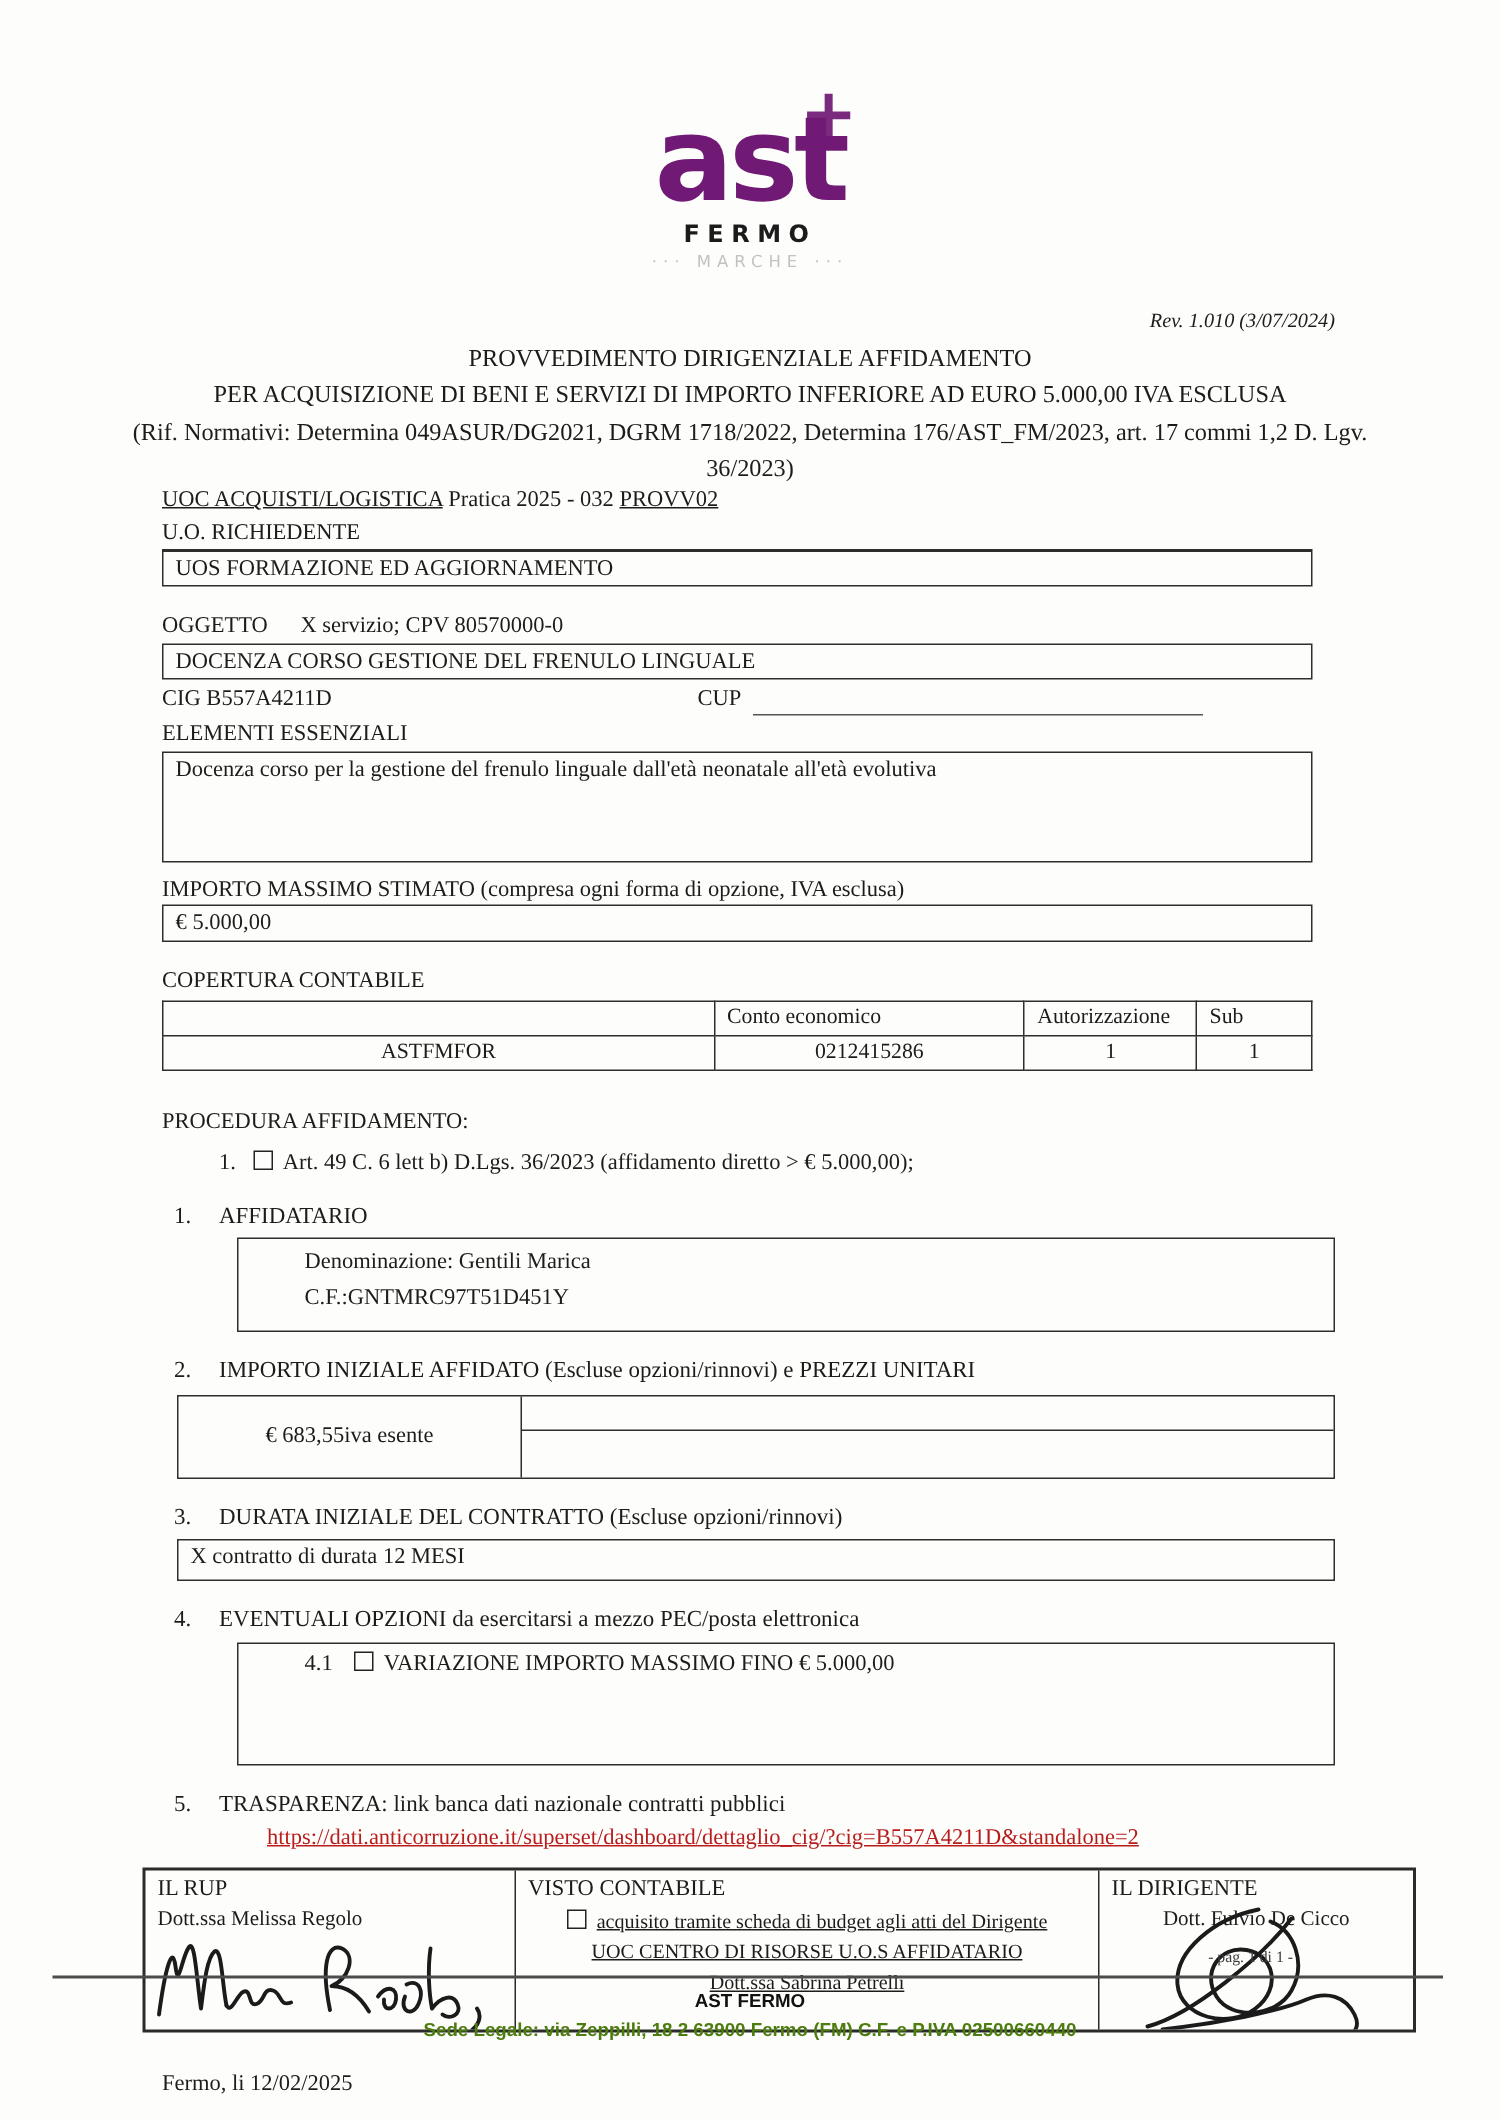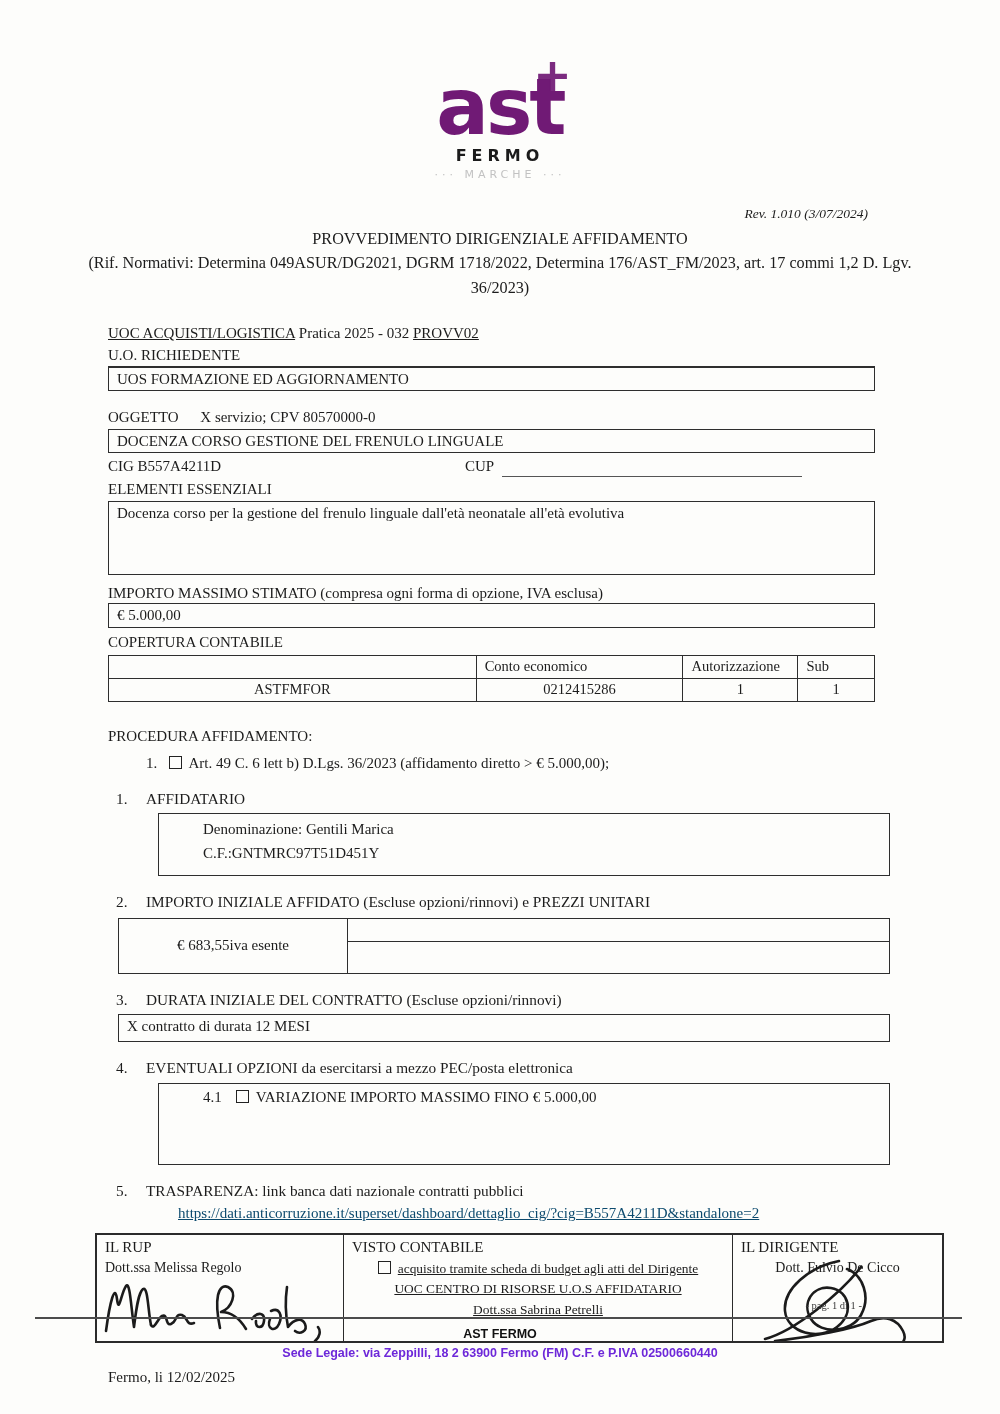--- a/index.html
+++ b/index.html
@@ -22,29 +22,29 @@
   }
   .logo-city {
     font-family:"DejaVu Sans", sans-serif; font-weight:700;
     font-size:16px; letter-spacing:5px; margin-top:2px; color:#1b1b1b;
   }
   .logo-region {
     font-family:"DejaVu Sans", sans-serif;
     font-size:11px; letter-spacing:4px; margin-top:3px; color:#c2c2c2;
   }
   
-  .rev { position:absolute; top:206px; right:132px; font-style:italic; font-size:13.5px; }
+  .rev { position:absolute; top:206px; right:110px; font-style:italic; font-size:13.5px; }
   .titles { position:absolute; top:227px; left:68px; right:68px; text-align:center; line-height:1.5; font-size:16.2px; }
   
   .main { position:absolute; top:323px; left:108px; width:767px; line-height:1.35; }
   .u { text-decoration:underline; }
   .row { margin:0; }
   .box { border:1.5px solid #2e2e2e; padding:1px 8px; }
   .box-thick-top { border-top-width:2px; }
-  .mt2{margin-top:2px}.mt4{margin-top:4px}.mt8{margin-top:8px}.mt16{margin-top:16px}
+  .mt2{margin-top:2px}.mt4{margin-top:16px}.mt8{margin-top:8px}.mt16{margin-top:16px}
   .gap-right { margin-left:18px; }
   .cigcup { display:flex; margin-top:3px; }
   .cig-cell { width:357px; }
   .cup-cell { flex:1; display:flex; align-items:flex-end; }
   .cup-line { flex:1; border-bottom:1.2px solid #555; height:14px; margin-left:8px; max-width:300px; }
   .elementi-box { height:70px; margin-top:2px; }
   .importo-box { height:21px; }
   
   table.ctab { border-collapse:collapse; width:100%; margin-top:3px; font-size:14.5px; }
   table.ctab th, table.ctab td { border:1.6px solid #2e2e2e; padding:1px 8px; font-weight:normal; }
@@ -64,21 +64,21 @@
   .sec-box1 { margin-left:50px; margin-right:-15px; margin-top:4px; padding:4px 12px 10px 44px; line-height:1.55; }
   .sec-box2 { margin-left:10px; margin-right:-15px; margin-top:5px; display:flex; height:54px; padding:0; }
   .s2-left { width:228px; flex:none; border-right:1.5px solid #2e2e2e; display:flex; align-items:center; justify-content:center; }
   .s2-right { flex:1; position:relative; }
   .s2-divider { position:absolute; left:0; right:0; top:42%; border-top:1.5px solid #2e2e2e; }
   .sec-box3 { margin-left:10px; margin-right:-15px; margin-top:4px; height:24px; }
   .sec-box4 { margin-left:50px; margin-right:-15px; margin-top:4px; height:74px; padding:3px 8px; }
   .s4-line { padding-left:36px; }
   .s41-num { margin-right:14px; }
   .url-line { margin-left:70px; margin-top:2px; }
-  a.doclink { color:#0c4a6e; text-decoration:underline; }
+  a.doclink { color:#b91c1c; text-decoration:underline; }
   
   .sig-table {
     margin-left:-13px; width:845px; margin-top:9px;
     display:grid; grid-template-columns:246px 389px 210px;
     border:2px solid #2b2b2b; height:106px;
   }
   .sig-cell { padding:2px 8px; position:relative; overflow:hidden; }
   .sig-cell + .sig-cell { border-left:1.6px solid #2b2b2b; }
   .sig-title { font-size:15px; }
   .sig-name { font-size:14px; margin-top:2px; }
@@ -89,21 +89,21 @@
   
   .dateline { margin-top:24px; }
   .pagenote { position:absolute; top:1300px; right:138px; font-size:10.5px; color:#3a3a3a; }
   .bottomrule { position:absolute; left:35px; right:38px; top:1317px; height:2px; background:#4c4c4c; }
   .footer-org {
     position:absolute; top:1327px; left:0; right:0; text-align:center;
     font-family:"Liberation Sans", sans-serif; font-weight:700; font-size:12.5px; color:#111;
   }
   .footer-addr {
     position:absolute; top:1346px; left:0; right:0; text-align:center;
-    font-family:"Liberation Sans", sans-serif; font-weight:700; font-size:12.5px; color:#6d28d9;
+    font-family:"Liberation Sans", sans-serif; font-weight:700; font-size:12.5px; color:#4d7c0f;
   }
   svg.sig { overflow:visible; }
   svg.sig path { fill:none; stroke:#1b1b1b; stroke-width:2.6; stroke-linecap:round; stroke-linejoin:round; }
 </style>
 </head>
 <body>
 
 <div class="page">
 
   <div class="logo">
@@ -112,20 +112,21 @@
       <span class="logo-plus">+</span>
     </div>
     <div class="logo-city">FERMO</div>
     <div class="logo-region">··· MARCHE ···</div>
   </div>
 
   <div class="rev">Rev. 1.010 (3/07/2024)</div>
 
   <div class="titles">
     <div>PROVVEDIMENTO DIRIGENZIALE AFFIDAMENTO</div>
+    <div>PER ACQUISIZIONE DI BENI E SERVIZI DI IMPORTO INFERIORE AD EURO 5.000,00 IVA ESCLUSA</div>
     <div>(Rif. Normativi: Determina 049ASUR/DG2021, DGRM 1718/2022, Determina 176/AST_FM/2023, art. 17 commi 1,2 D. Lgv. 36/2023)</div>
   </div>
 
   <div class="main">
 
     <div class="row">
       <span class="u">UOC ACQUISTI/LOGISTICA</span><span> Pratica 2025 - 032 </span><span class="u">PROVV02</span>
     </div>
 
     <div class="row mt2">U.O. RICHIEDENTE</div>

